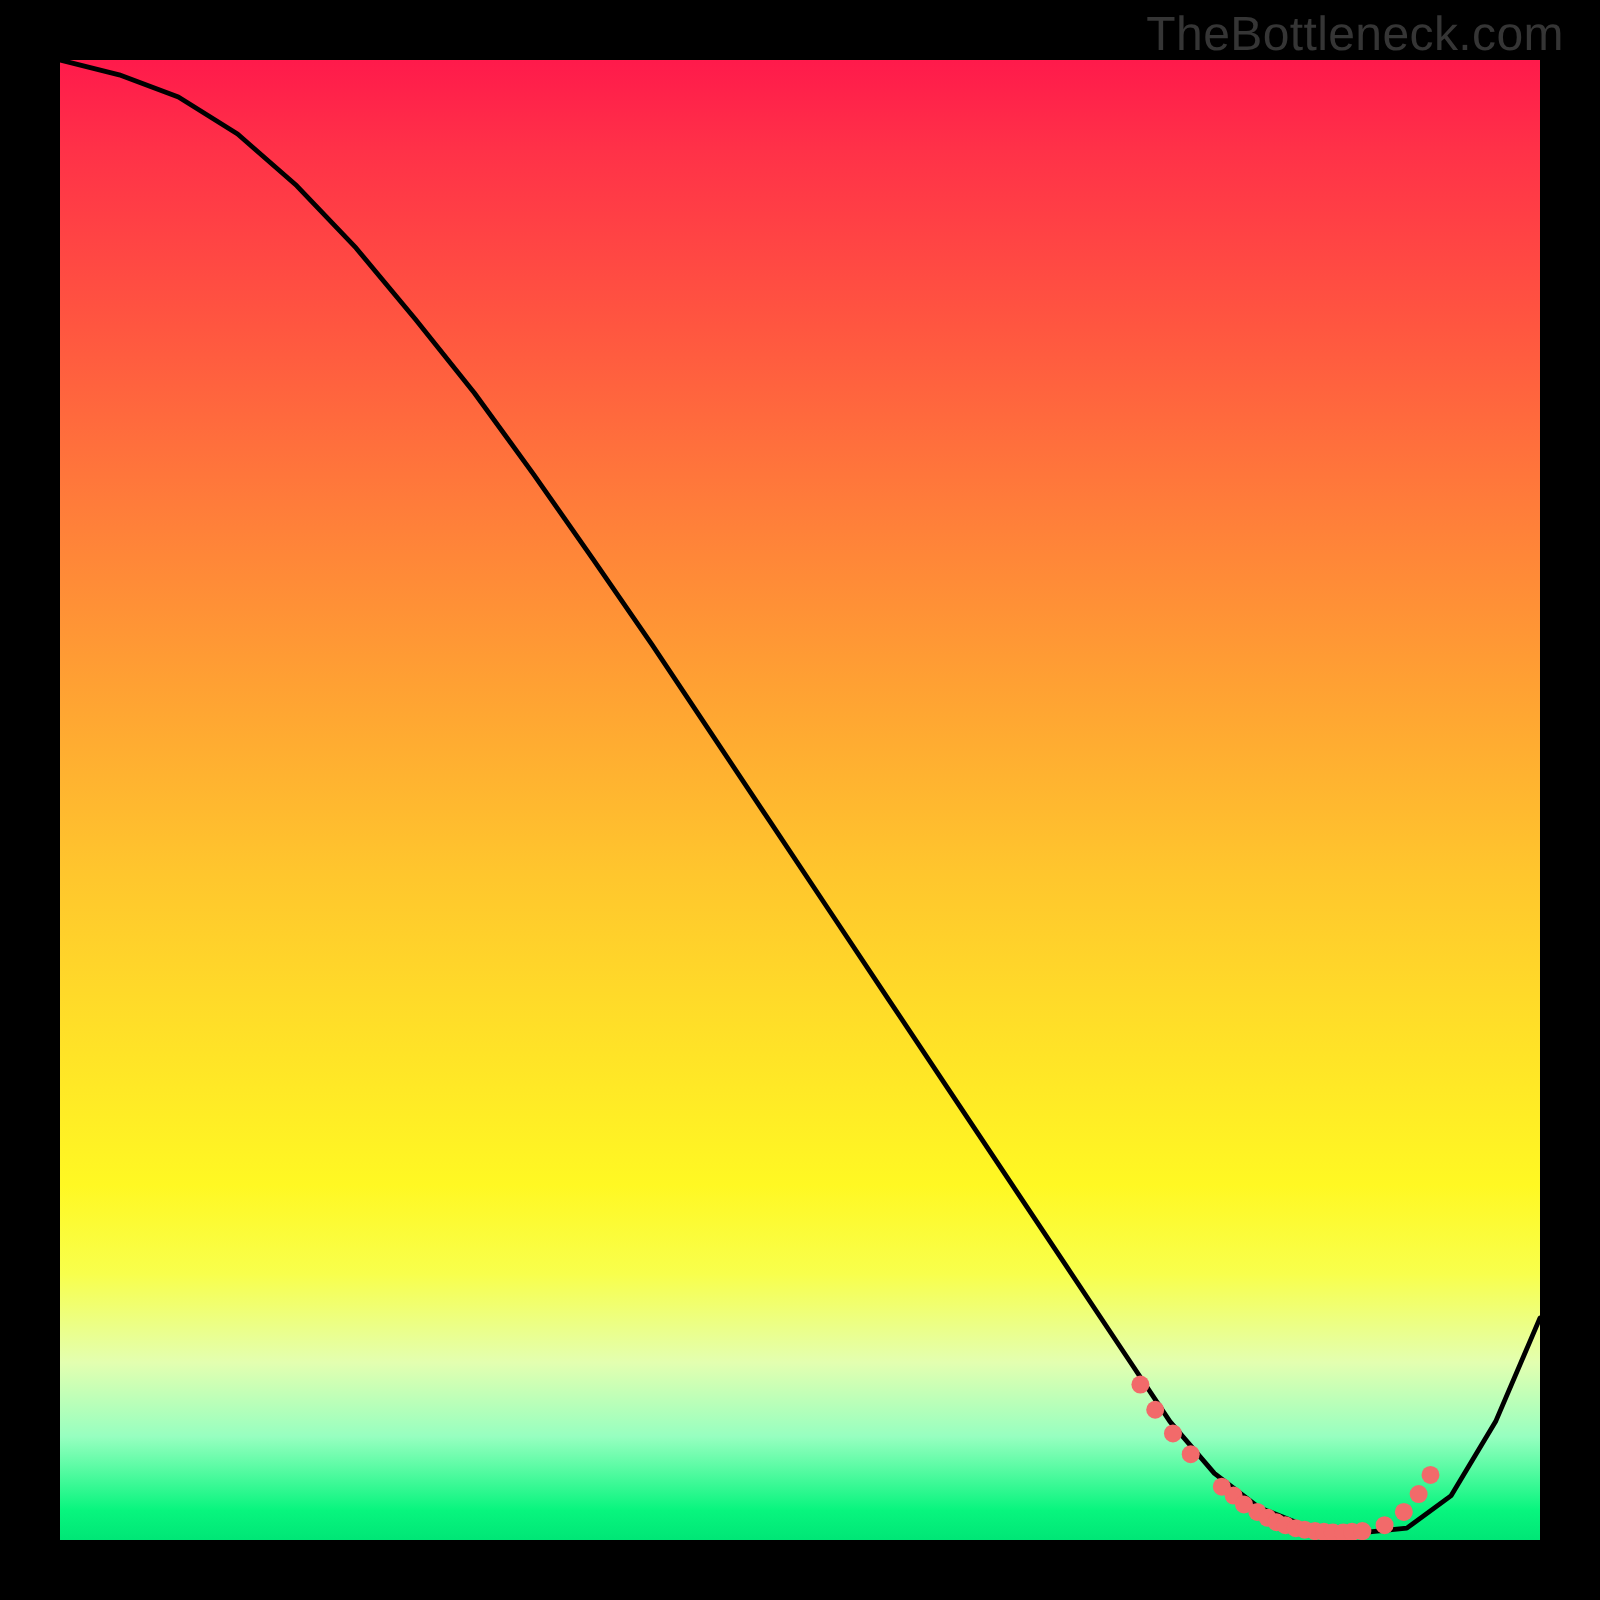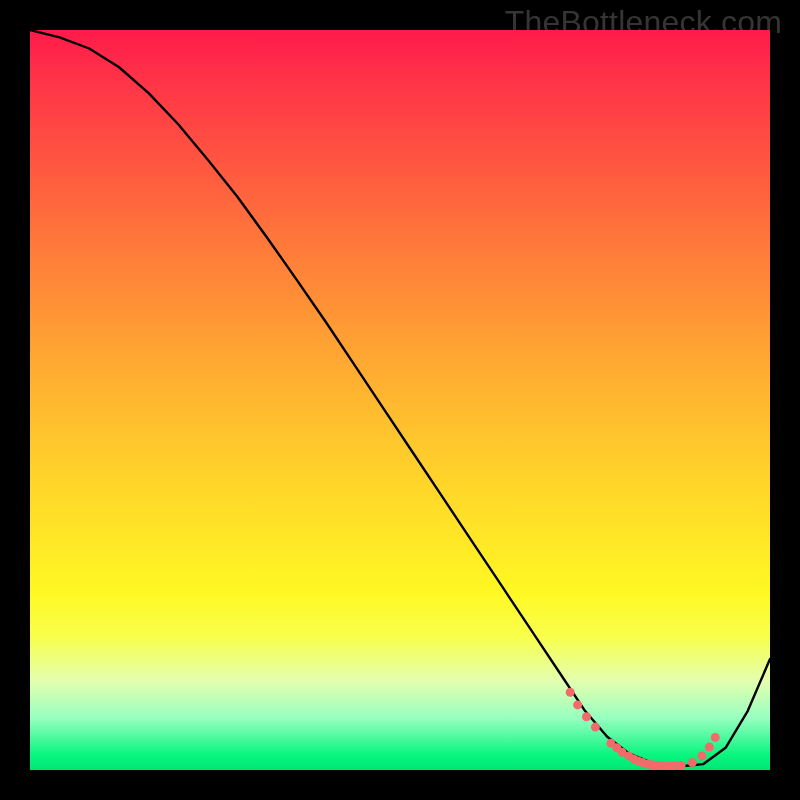--- a/index.html
+++ b/index.html
@@ -16,21 +16,21 @@
     left: 0;
     width: 800px;
     height: 800px;
     background: #000;
   }
   .watermark {
     position: absolute;
     top: 4px;
     right: 18px;
     color: #353535;
-    font-size: 32px;
+    font-size: 24px;
     font-weight: 500;
     letter-spacing: 0.2px;
   }
   .plot-area {
     position: absolute;
     top: 30px;
     left: 30px;
     width: 740px;
     height: 740px;
     overflow: hidden;

